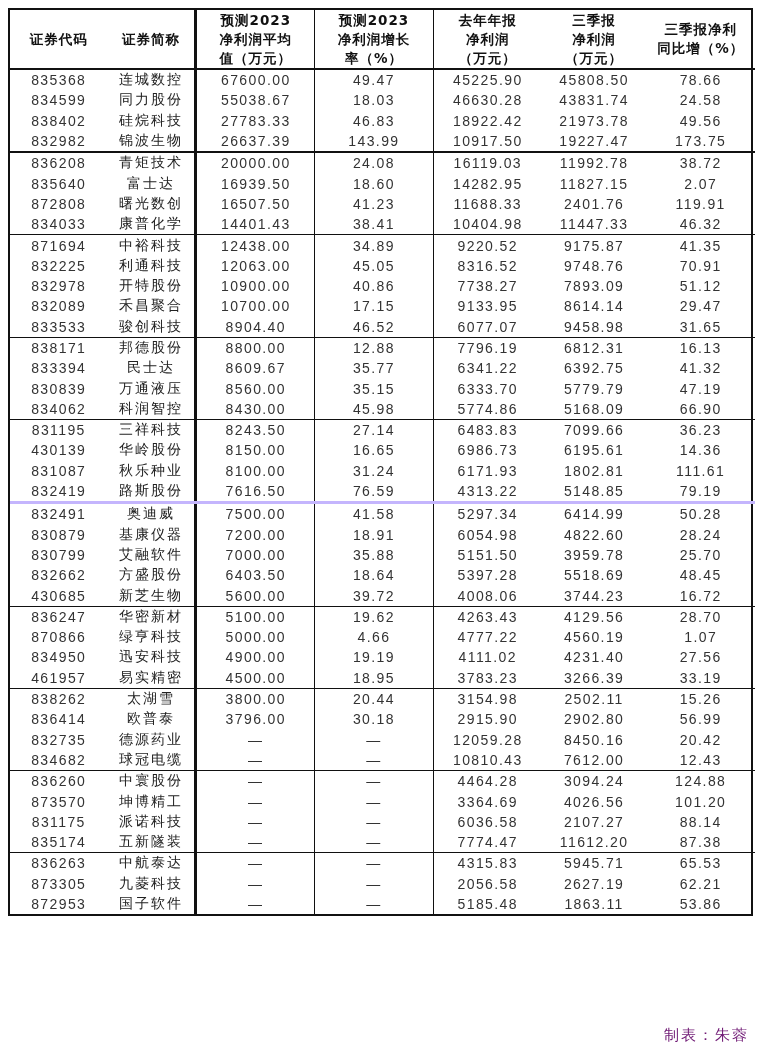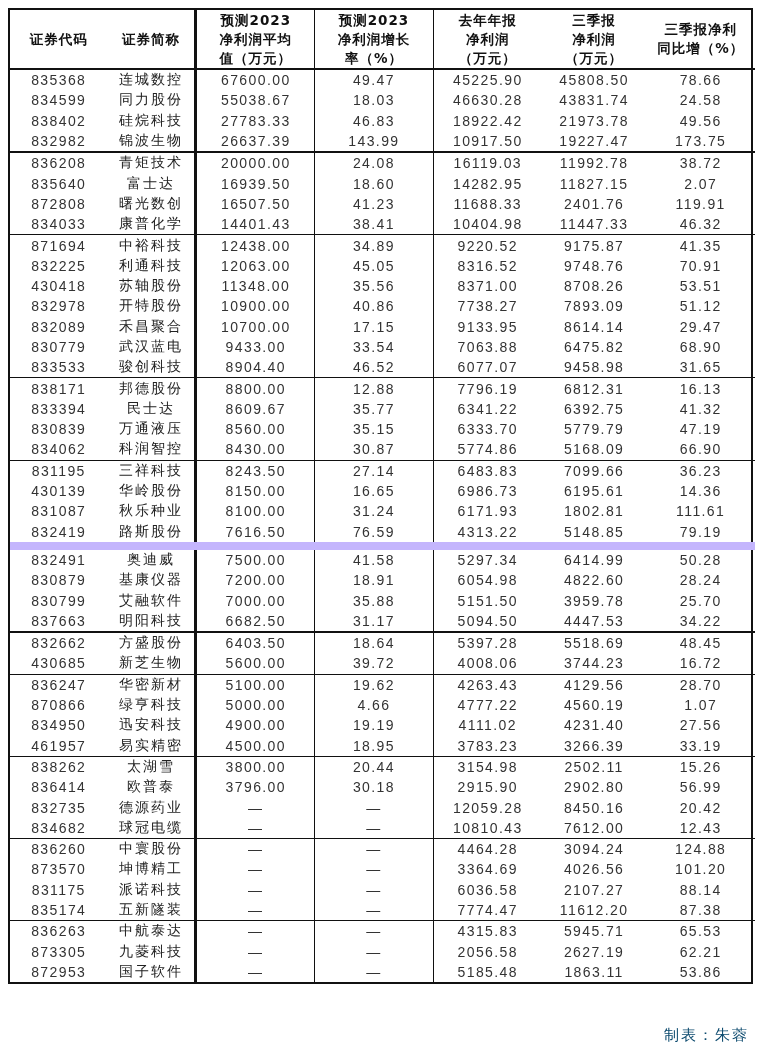--- a/index.html
+++ b/index.html
@@ -12,23 +12,23 @@
   th { font-family:"DejaVu Sans","Liberation Sans",sans-serif; font-weight:bold;
        font-size:13.5px; line-height:19px; height:58px; vertical-align:middle;
        letter-spacing:1px; border-bottom:2px solid #111; color:#111; }
   td { font-family:"Liberation Sans","DejaVu Sans",sans-serif; font-size:14px;
        height:20.3px; line-height:20px; letter-spacing:1.4px; color:#333; }
   td.name { letter-spacing:2px; color:#222; font-family:Liberation Serif, serif; font-size:14px; }
   .vthick { border-right:3px solid #111; }
   .vthin { border-right:1.5px solid #111; }
   tr.sep-thin td { border-bottom:1.5px solid #111; }
   tr.sep-thick td { border-bottom:2.5px solid #111; }
-  tr.sep-heavy td { border-bottom:8px solid #c4b5fd; }
+  tr.sep-heavy td { border-bottom:3px solid #c4b5fd; }
   .footer { position:absolute; right:12px; top:1026px; font-size:15px;
-            letter-spacing:2px; color:#0c4a6e; font-family:"DejaVu Sans",sans-serif; }
+            letter-spacing:2px; color:#701a75; font-family:"DejaVu Sans",sans-serif; }
 </style>
 </head>
 <body>
 
 <div class="tbl">
   <table>
     <colgroup>
       <col style="width:97px">
       <col style="width:88px">
       <col style="width:118px">
@@ -133,55 +133,37 @@
         <tr>
           <td>832225</td>
           <td class="vthick name">利通科技</td>
           <td class="vthin">12063.00</td>
           <td class="vthin">45.05</td>
           <td>8316.52</td>
           <td>9748.76</td>
           <td>70.91</td>
         </tr>
         <tr>
-          <td>430418</td>
-          <td class="vthick name">苏轴股份</td>
-          <td class="vthin">11348.00</td>
-          <td class="vthin">35.56</td>
-          <td>8371.00</td>
-          <td>8708.26</td>
-          <td>53.51</td>
-        </tr>
-        <tr>
           <td>832978</td>
           <td class="vthick name">开特股份</td>
           <td class="vthin">10900.00</td>
           <td class="vthin">40.86</td>
           <td>7738.27</td>
           <td>7893.09</td>
           <td>51.12</td>
         </tr>
         <tr>
           <td>832089</td>
           <td class="vthick name">禾昌聚合</td>
           <td class="vthin">10700.00</td>
           <td class="vthin">17.15</td>
           <td>9133.95</td>
           <td>8614.14</td>
           <td>29.47</td>
         </tr>
-        <tr>
-          <td>830779</td>
-          <td class="vthick name">武汉蓝电</td>
-          <td class="vthin">9433.00</td>
-          <td class="vthin">33.54</td>
-          <td>7063.88</td>
-          <td>6475.82</td>
-          <td>68.90</td>
-        </tr>
         <tr class="sep-thin">
           <td>833533</td>
           <td class="vthick name">骏创科技</td>
           <td class="vthin">8904.40</td>
           <td class="vthin">46.52</td>
           <td>6077.07</td>
           <td>9458.98</td>
           <td>31.65</td>
         </tr>
         <tr>
@@ -208,21 +190,21 @@
           <td class="vthin">8560.00</td>
           <td class="vthin">35.15</td>
           <td>6333.70</td>
           <td>5779.79</td>
           <td>47.19</td>
         </tr>
         <tr class="sep-thin">
           <td>834062</td>
           <td class="vthick name">科润智控</td>
           <td class="vthin">8430.00</td>
-          <td class="vthin">30.87</td>
+          <td class="vthin">45.98</td>
           <td>5774.86</td>
           <td>5168.09</td>
           <td>66.90</td>
         </tr>
         <tr>
           <td>831195</td>
           <td class="vthick name">三祥科技</td>
           <td class="vthin">8243.50</td>
           <td class="vthin">27.14</td>
           <td>6483.83</td>
@@ -276,29 +258,20 @@
         </tr>
         <tr>
           <td>830799</td>
           <td class="vthick name">艾融软件</td>
           <td class="vthin">7000.00</td>
           <td class="vthin">35.88</td>
           <td>5151.50</td>
           <td>3959.78</td>
           <td>25.70</td>
         </tr>
-        <tr class="sep-thick">
-          <td>837663</td>
-          <td class="vthick name">明阳科技</td>
-          <td class="vthin">6682.50</td>
-          <td class="vthin">31.17</td>
-          <td>5094.50</td>
-          <td>4447.53</td>
-          <td>34.22</td>
-        </tr>
         <tr>
           <td>832662</td>
           <td class="vthick name">方盛股份</td>
           <td class="vthin">6403.50</td>
           <td class="vthin">18.64</td>
           <td>5397.28</td>
           <td>5518.69</td>
           <td>48.45</td>
         </tr>
         <tr class="sep-thin">

